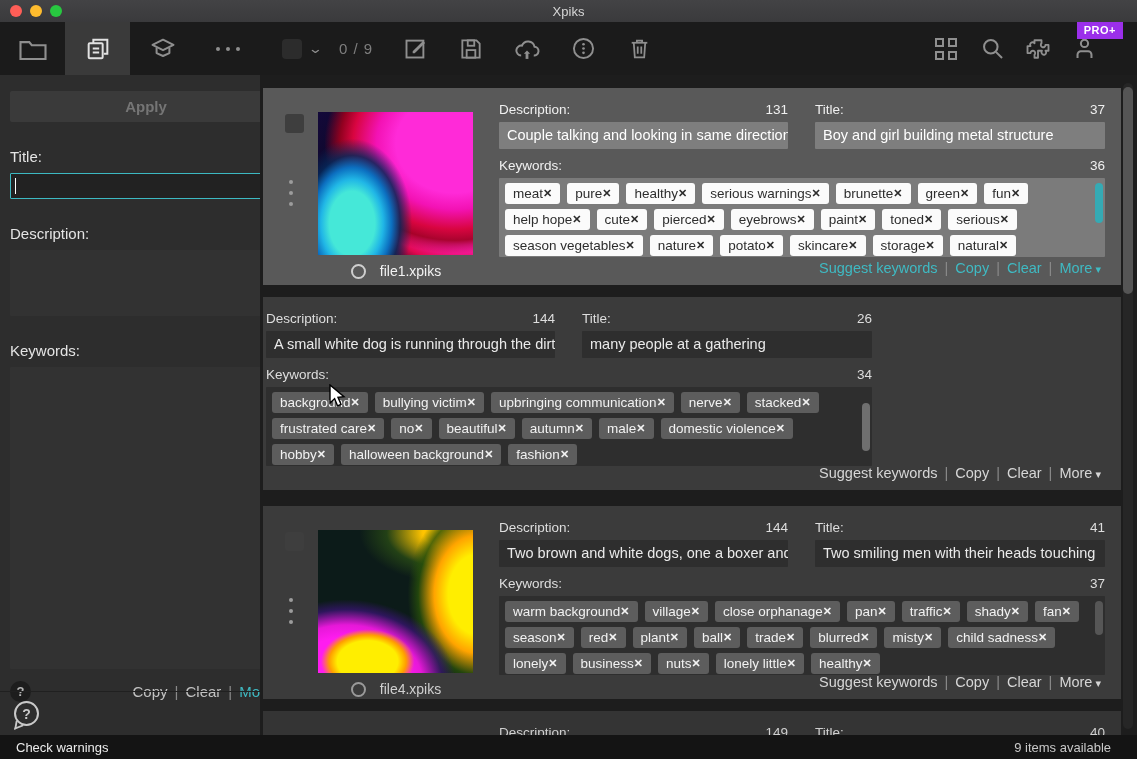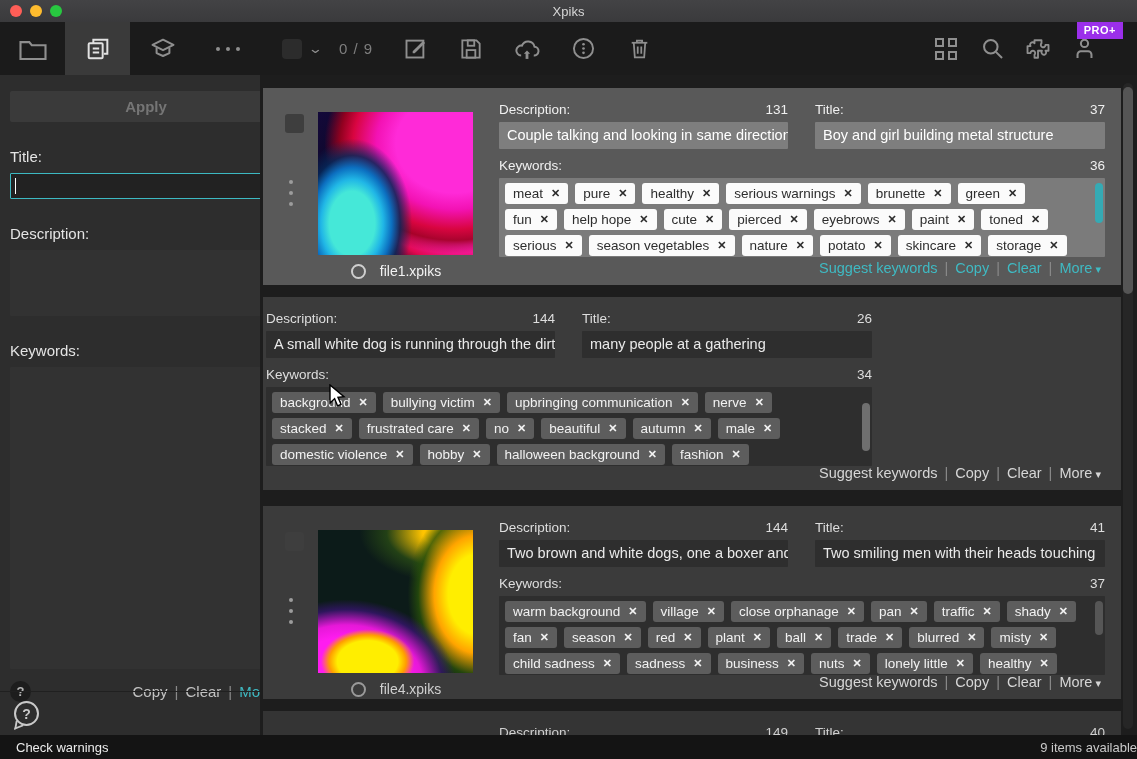--- a/index.html
+++ b/index.html
@@ -56,21 +56,21 @@
     color:#c9c9c9; font-size:14px; font-weight:bold; display:flex; align-items:center;
     justify-content:center; position:relative; }
   .help-icon:after { content:""; position:absolute; left:-1px; bottom:-4px; width:7px; height:7px;
     background:transparent; border-left:2px solid #c9c9c9; border-bottom:2px solid #c9c9c9;
     transform:skew(-10deg,-20deg); }
   .collapse { margin-left:auto; color:#c9c9c9; font-size:19px; letter-spacing:-2px; }
   
   .statusbar { position:absolute; bottom:0; left:0; width:100%; height:24px; background:#141414;
     display:flex; align-items:center; font-size:13px; }
   .status-left { margin-left:16px; color:#ececec; }
-  .status-right { margin-left:auto; color:#c9c9c9; }
+  .status-right { margin-left:auto; margin-right:26px; color:#c9c9c9; }
   
   .main { position:absolute; left:260px; top:75px; right:0; bottom:24px; background:#1d1d1d; overflow:hidden; }
   .item { position:absolute; left:3px; width:858px; display:flex; }
   .item.sel { background:#595959; }
   .item.norm { background:#3b3b3b; }
   .item-left { width:233px; position:relative; flex:none; }
   .item-left.hover-cell { background:#6a6a6a; }
   .row-check { position:absolute; left:22px; top:26px; width:19px; height:19px; border-radius:3px; background:#3e3e3e; }
   .hover-cell .row-check { background:#4e4e4e; }
   .dots { position:absolute; left:26px; top:92px; display:flex; flex-direction:column; gap:7px; }
@@ -105,21 +105,21 @@
   .tinput { height:27px; line-height:27px; padding:0 8px; font-size:14.5px; color:#fff;
     white-space:nowrap; overflow:hidden; border-radius:1px; }
   .sel .tinput { background:#7e7e7e; }
   .norm .tinput { background:#2e2e2e; color:#eaeaea; }
   .kw-label { margin-top:9px; width:606px; }
   .kw-box { width:606px; height:79px; margin-top:0; padding:5px 16px 0 6px; overflow:hidden; position:relative; border-radius:1px; }
   .sel .kw-box { background:#7b7b7b; }
   .norm .kw-box { background:#2e2e2e; }
   .kw-thumb { position:absolute; right:2px; top:5px; width:8px; border-radius:4px; }
   .chip { display:inline-flex; align-items:center; height:21px; padding:0 8px; margin:0 7px 5px 0;
-    border-radius:3px; font-size:13.5px; gap:8px; }
+    border-radius:3px; font-size:13.5px; gap:0; }
   .sel .chip { background:#fbfbfb; color:#2d2d2d; }
   .norm .chip { background:#5d5d5d; color:#f2f2f2; }
   .chip-x { font-size:11px; font-weight:bold; }
   .item-links { position:absolute; right:20px; bottom:9px; font-size:14.5px; }
   .sel .item-links a { color:#3fbac3; } 
   .norm .item-links a { color:#d6d6d6; }
   .item-links a { text-decoration:none; }
   .scroll-track { position:absolute; right:4px; top:8px; bottom:6px; width:10px; background:#262626; border-radius:5px; }
   .scroll-thumb { position:absolute; right:4px; top:12px; width:10px; height:207px; background:#555; border-radius:5px; }
   .cursor { position:absolute; left:328px; top:384px; z-index:50; }
@@ -533,21 +533,21 @@
           </span><span class="chip">
             <span>blurred</span>
             <span class="chip-x">✕</span>
           </span><span class="chip">
             <span>misty</span>
             <span class="chip-x">✕</span>
           </span><span class="chip">
             <span>child sadness</span>
             <span class="chip-x">✕</span>
           </span><span class="chip">
-            <span>sadness</span>
+            <span>lonely</span>
             <span class="chip-x">✕</span>
           </span><span class="chip">
             <span>business</span>
             <span class="chip-x">✕</span>
           </span><span class="chip">
             <span>nuts</span>
             <span class="chip-x">✕</span>
           </span><span class="chip">
             <span>lonely little</span>
             <span class="chip-x">✕</span>

